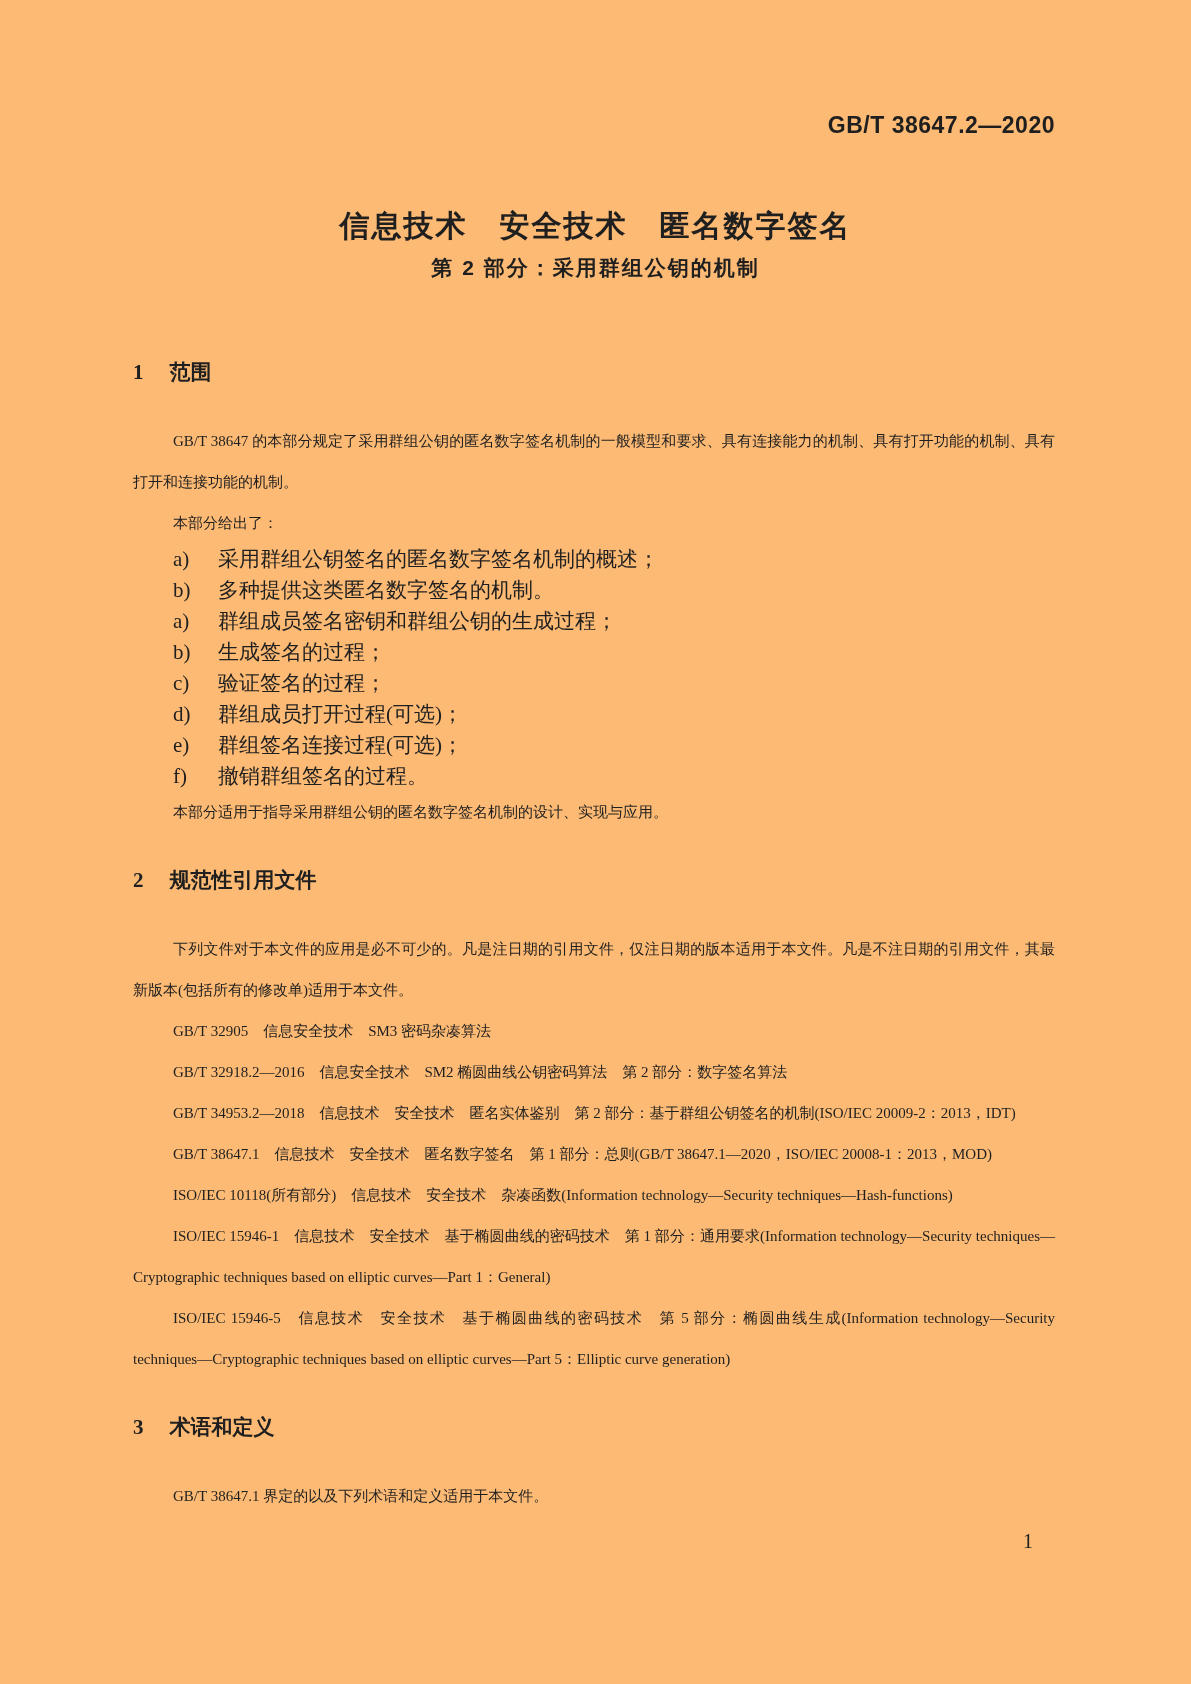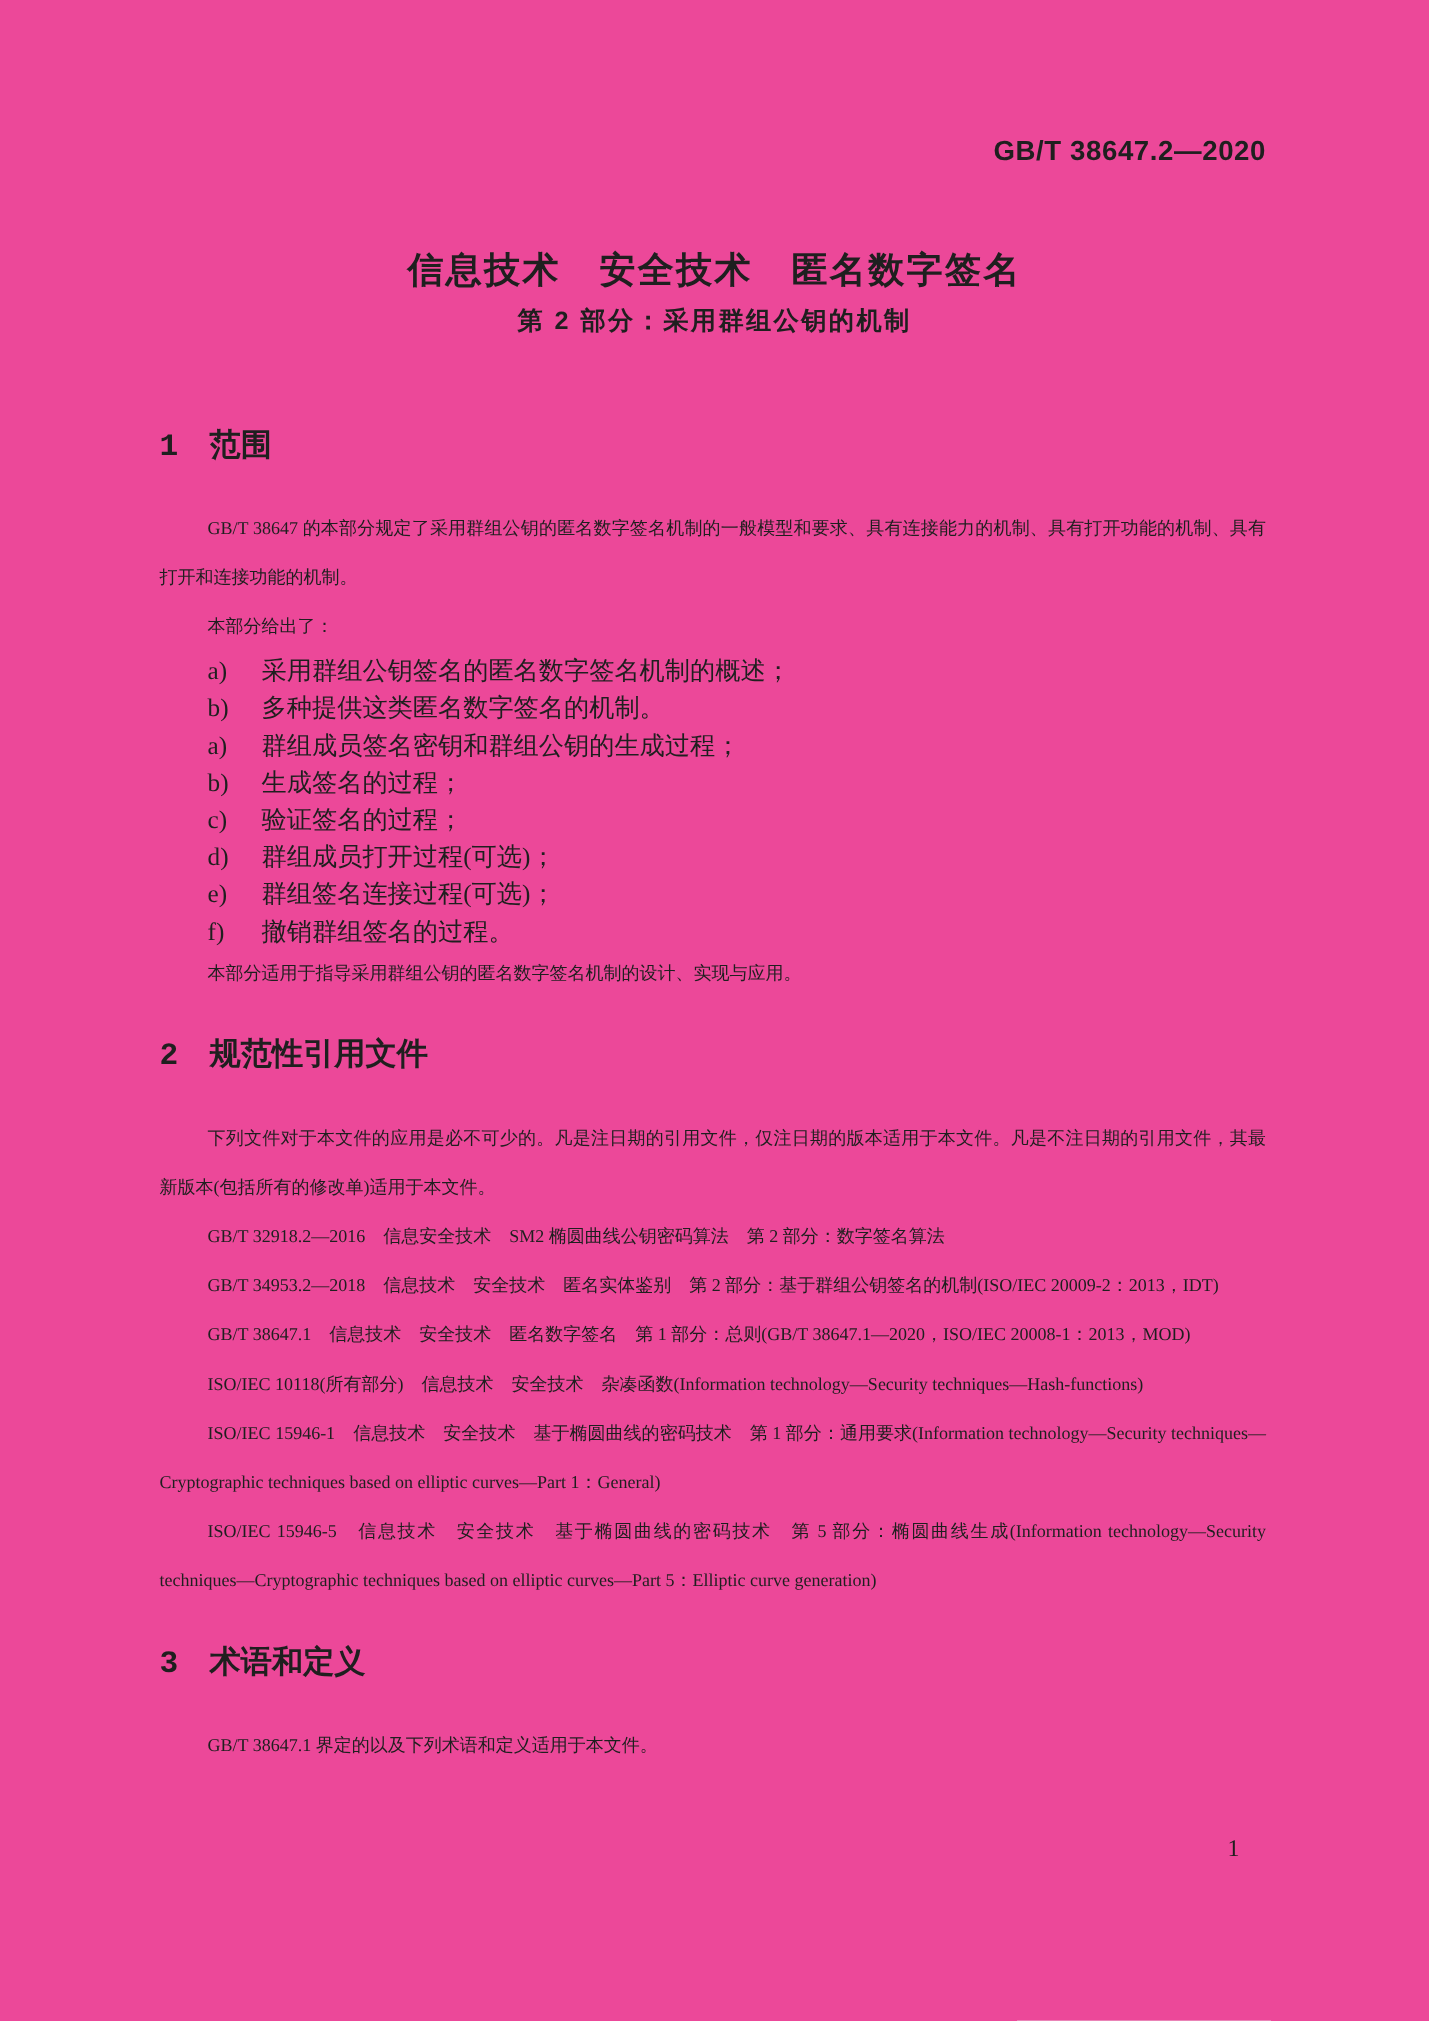--- a/index.html
+++ b/index.html
@@ -1,21 +1,21 @@
 <!DOCTYPE html>
 <html><head>
 <meta charset="utf-8">
 <style>
   html, body { margin: 0; padding: 0; background: #e8e8e8; }
   .page {
     position: relative;
     width: 1191px;
     height: 1684px;
     margin: 0 auto;
-    background: #ec4899;
+    background: #fdba74;
     color: #1f1f1f;
     font-family: "Liberation Serif", "DejaVu Serif", serif;
     overflow: hidden;
   }
   .doc-header {
     position: absolute;
     top: 112px;
     right: 136px;
     font-family: "Liberation Sans", "DejaVu Sans", sans-serif;
     font-weight: 700;
@@ -33,23 +33,23 @@
   }
   .title-l1 { font-size: 30px; line-height: 43px; letter-spacing: 2px; }
   .title-l2 { font-size: 21px; line-height: 42px; letter-spacing: 2px; }
   .content {
     position: absolute;
     left: 133px;
     top: 357px;
     width: 922px;
   }
   .sec-heading {
-    font-family: Liberation Mono, monospace;
+    font-family: Liberation Serif, serif;
     font-weight: 700;
-    font-size: 26px;
+    font-size: 21px;
     line-height: 31px;
     margin: 0 0 33px 0;
   }
   .sec-heading.later { margin-top: 32px; }
   .sec-heading .sec-label { margin-left: 26px; }
   .content p {
     margin: 0;
     font-size: 15px;
     line-height: 41px;
     text-align: justify;
@@ -118,20 +118,21 @@
     </div>
 
     <p class="indent">本部分适用于指导采用群组公钥的匿名数字签名机制的设计、实现与应用。</p>
 
     <div class="sec-heading later">
       <span class="sec-num">2</span><span class="sec-label">规范性引用文件</span>
     </div>
 
     <p class="indent">下列文件对于本文件的应用是必不可少的。凡是注日期的引用文件，仅注日期的版本适用于本文件。凡是不注日期的引用文件，其最新版本(包括所有的修改单)适用于本文件。</p>
 
+    <p class="indent">GB/T 32905　信息安全技术　SM3 密码杂凑算法</p>
     <p class="indent">GB/T 32918.2—2016　信息安全技术　SM2 椭圆曲线公钥密码算法　第 2 部分：数字签名算法</p>
     <p class="indent">GB/T 34953.2—2018　信息技术　安全技术　匿名实体鉴别　第 2 部分：基于群组公钥签名的机制(ISO/IEC 20009-2：2013，IDT)</p>
     <p class="indent">GB/T 38647.1　信息技术　安全技术　匿名数字签名　第 1 部分：总则(GB/T 38647.1—2020，ISO/IEC 20008-1：2013，MOD)</p>
     <p class="indent">ISO/IEC 10118(所有部分)　信息技术　安全技术　杂凑函数(Information technology—Security techniques—Hash-functions)</p>
     <p class="indent">ISO/IEC 15946-1　信息技术　安全技术　基于椭圆曲线的密码技术　第 1 部分：通用要求(Information technology—Security techniques—Cryptographic techniques based on elliptic curves—Part 1：General)</p>
     <p class="indent">ISO/IEC 15946-5　信息技术　安全技术　基于椭圆曲线的密码技术　第 5 部分：椭圆曲线生成(Information technology—Security techniques—Cryptographic techniques based on elliptic curves—Part 5：Elliptic curve generation)</p>
 
     <div class="sec-heading later">
       <span class="sec-num">3</span><span class="sec-label">术语和定义</span>
     </div>

